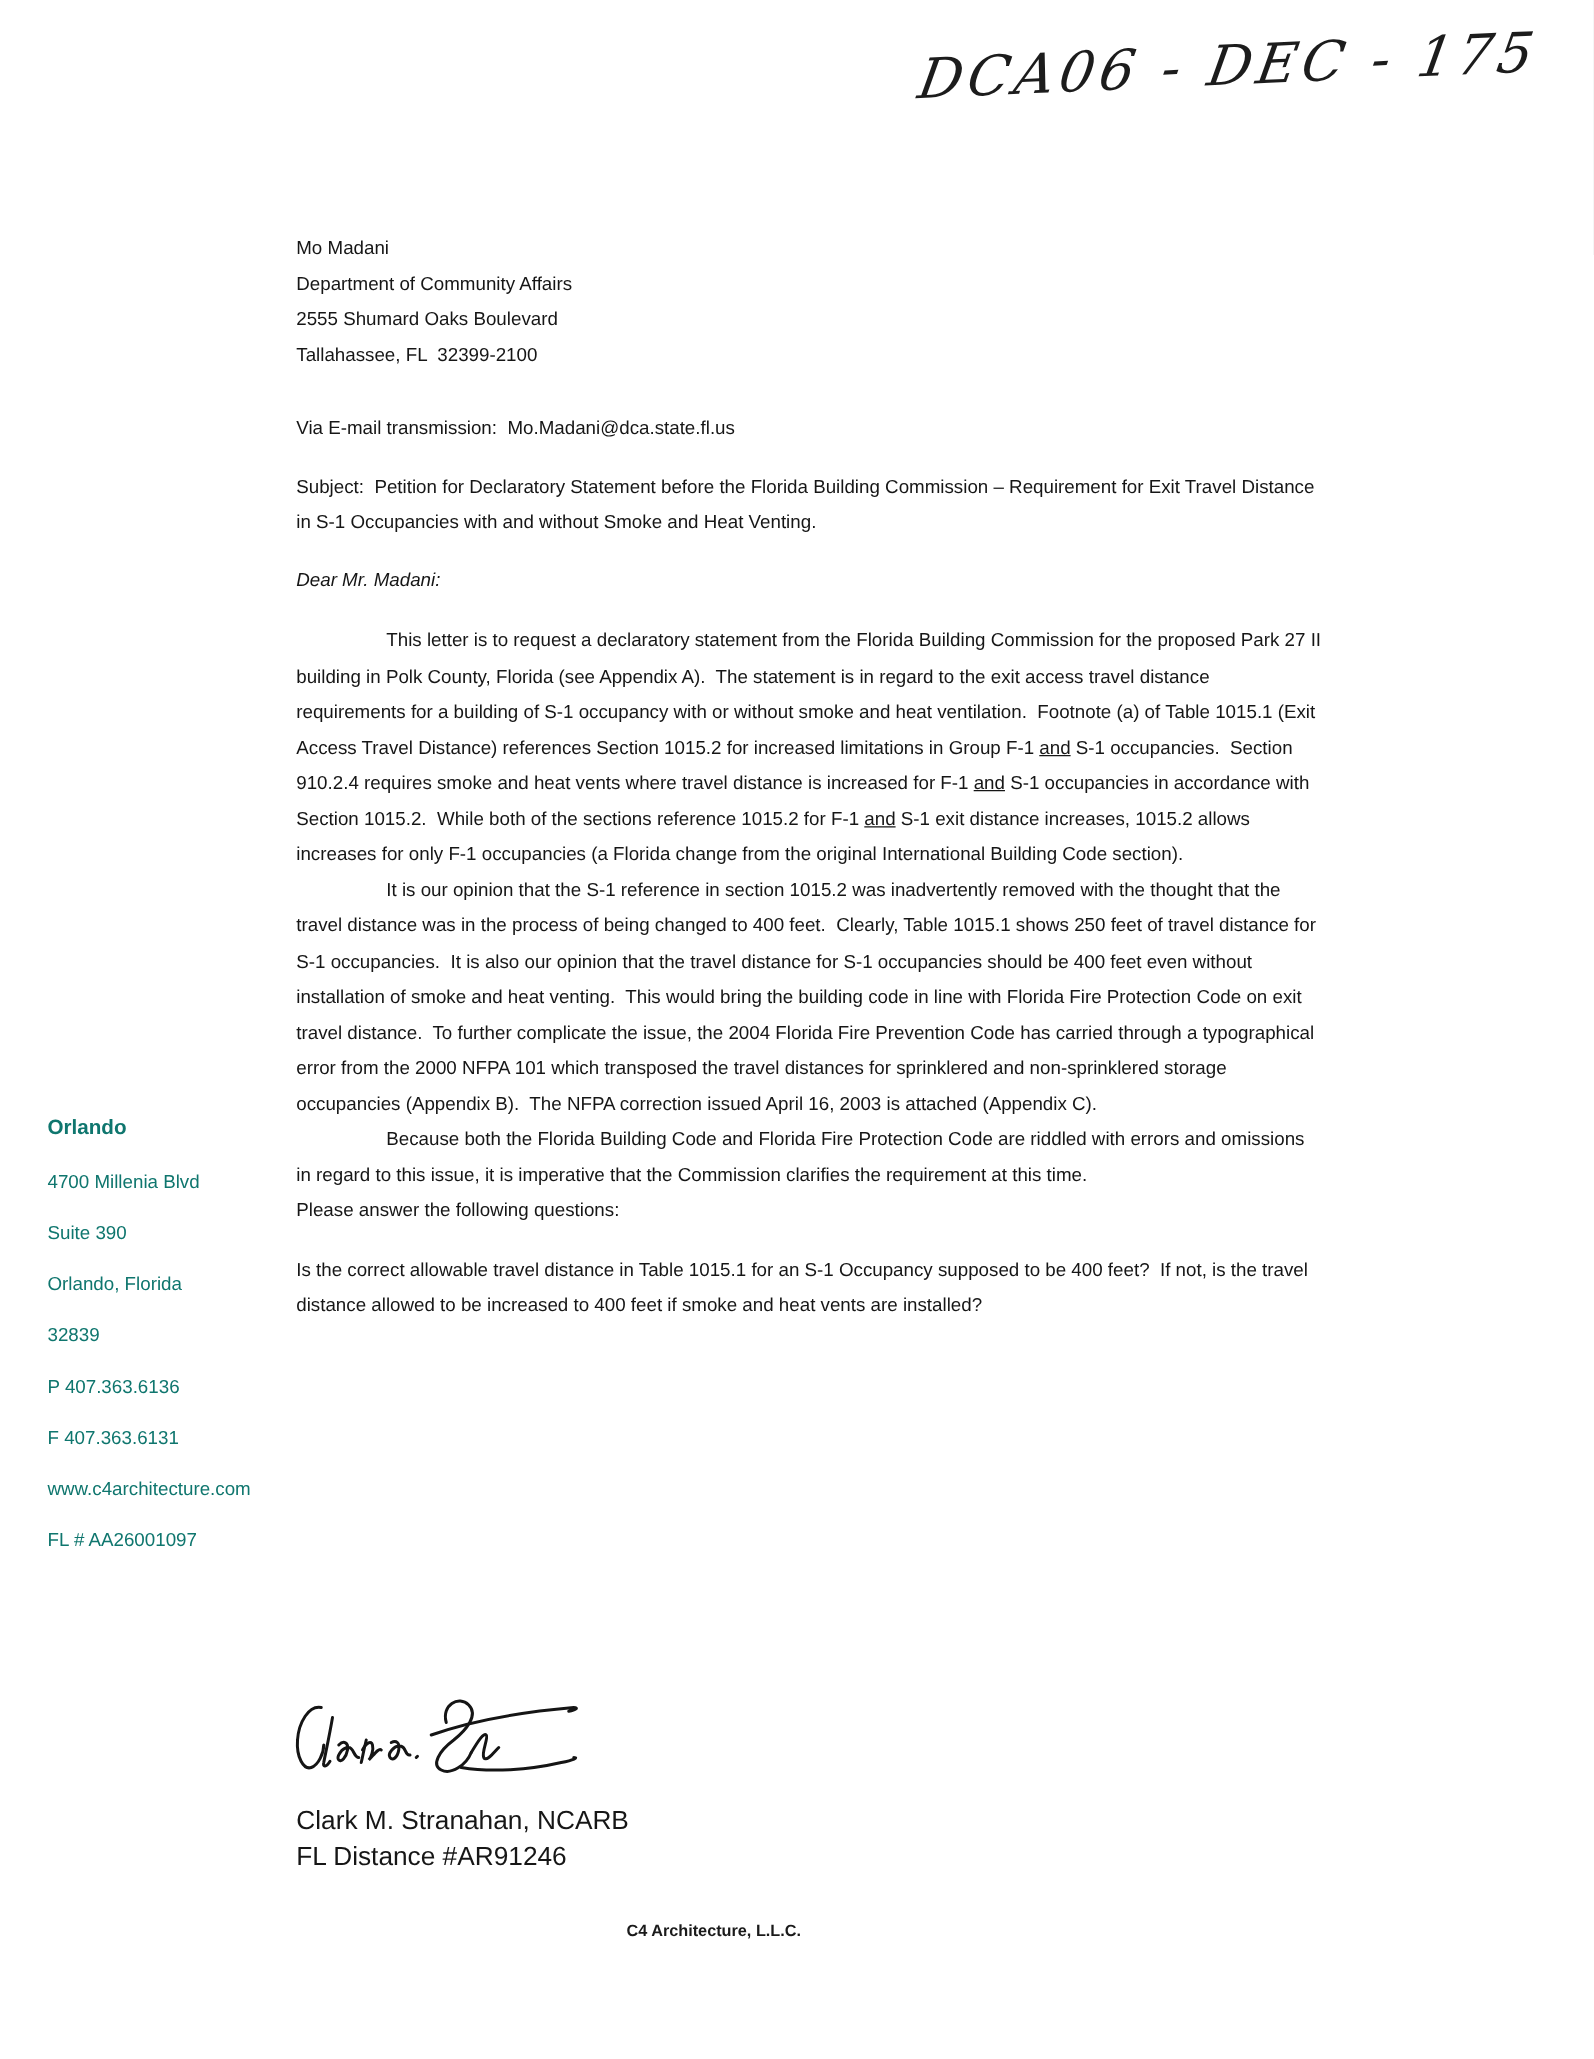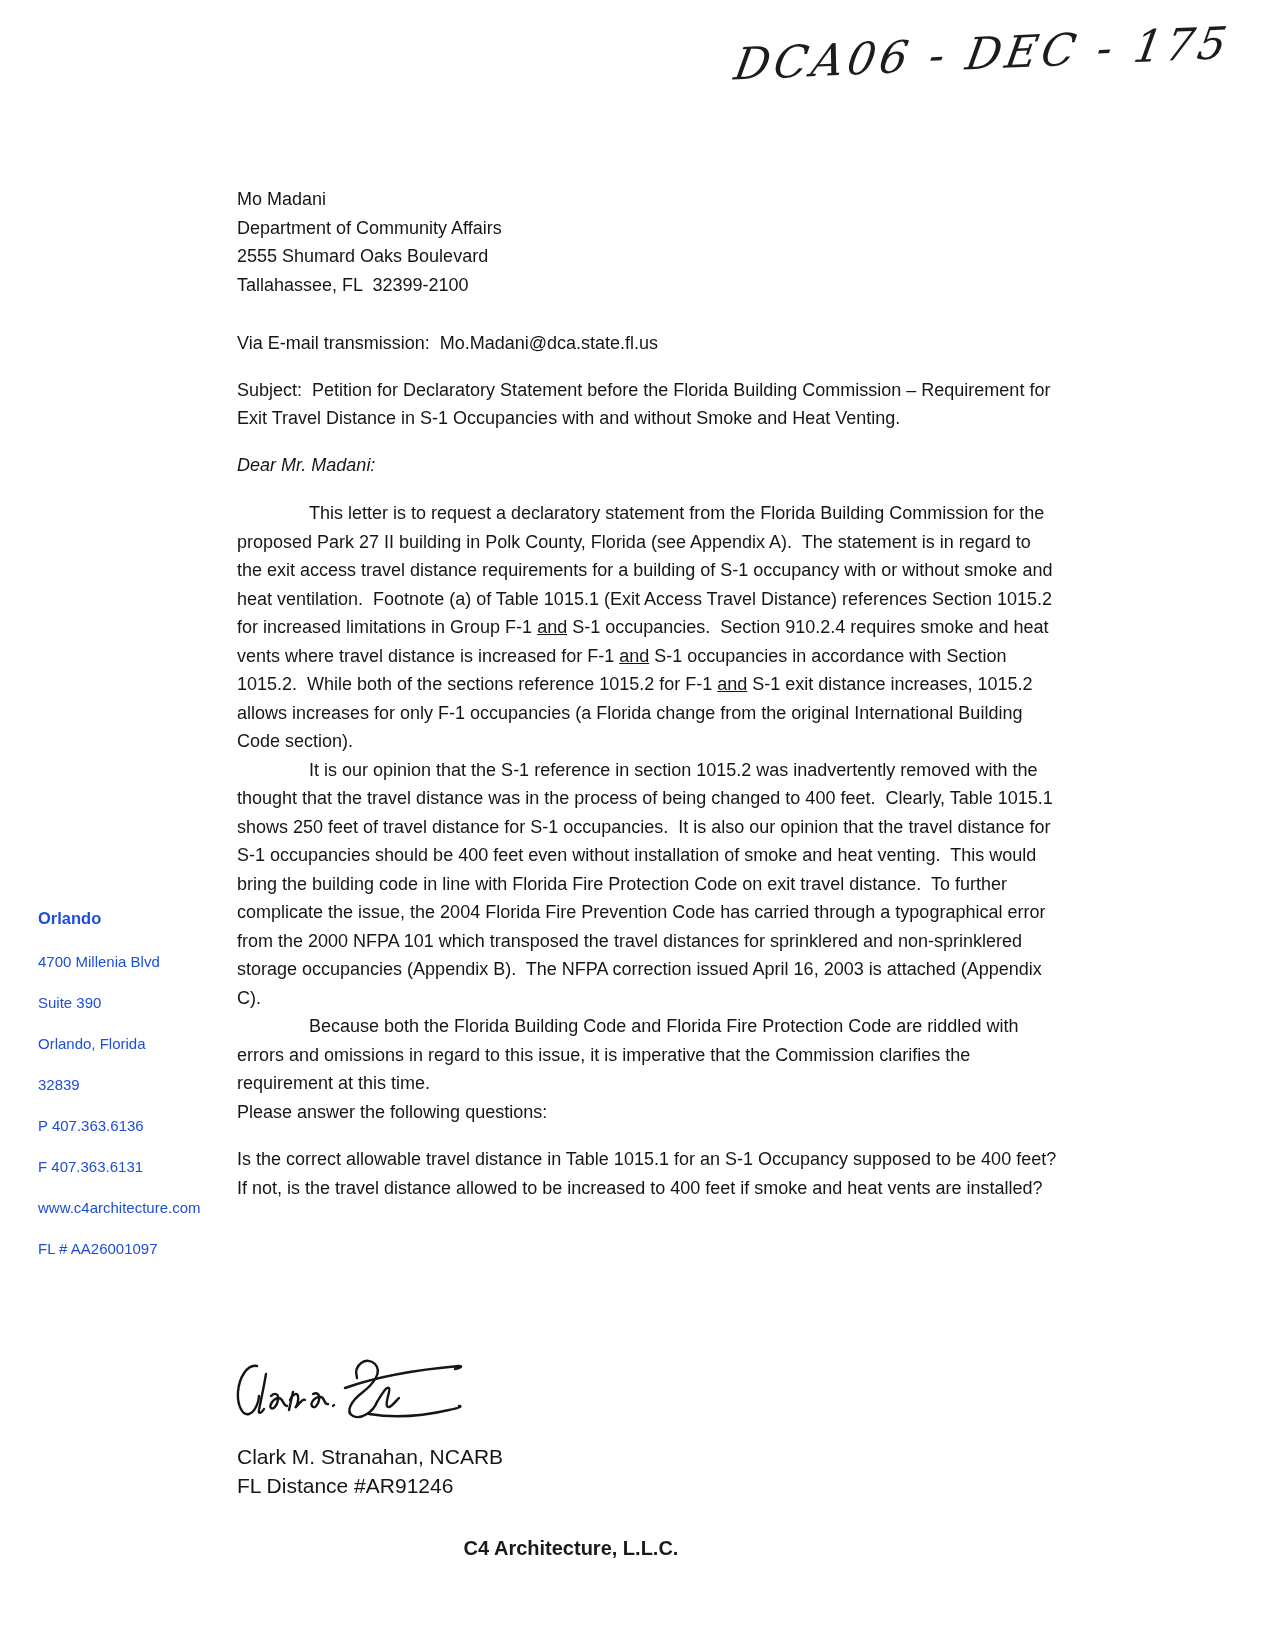--- a/index.html
+++ b/index.html
@@ -45,49 +45,49 @@
     text-shadow: -2px -2px 0 #fff, 2px -2px 0 #fff, -2px 2px 0 #fff, 2px 2px 0 #fff,
                  0 -2px 0 #fff, 0 2px 0 #fff, -2px 0 0 #fff, 2px 0 0 #fff;
   }
 
   
   .content {
     position: absolute;
     left: 237px;
     top: 185px;
     width: 822px;
-    font-size: 18px;
+    font-size: 15px;
     line-height: 28.5px;
   }
   .recipient-line { white-space: pre-wrap; }
   .via { margin-top: 30px; white-space: pre-wrap; }
   .subject { margin-top: 18px; white-space: pre-wrap; }
   .salutation { margin-top: 18px; white-space: pre-wrap; font-style: italic; }
   .body { margin-top: 20px; }
   .para { white-space: pre-wrap; }
   .para.indent { text-indent: 72px; }
   .para.gap-before { margin-top: 19px; }
 
   
-  .sidebar { position: absolute; left: 38px; top: 893px; width: 185px; font-size: 15px; line-height: 19px; color: #1d4ed8; margin-top: 16px; }
+  .sidebar { position: absolute; left: 38px; top: 893px; width: 185px; font-size: 15px; line-height: 19px; color: #0f766e; }
   .sidebar .office { font-weight: bold; font-size: 16.5px; margin-bottom: 24px; }
   .sidebar .side-line { margin-bottom: 22px; }
 
   
   .signature { position: absolute; left: 233px; top: 1348px; width: 236px; height: 76px; }
   .closing { position: absolute; left: 237px; top: 1443px; font-size: 21px; line-height: 28.5px; }
 
   
   .footer {
     position: absolute;
     left: 0;
     top: 1537px;
     width: 1142px;
     text-align: center;
-    font-size: 20px;
+    font-size: 13px;
     font-weight: bold;
     color: #1a1a1a;
   }
 </style>
 </head>
 <body>
 
 <div class="page">
 
   <div class="annotation">DCA06 - DEC - 175</div>

